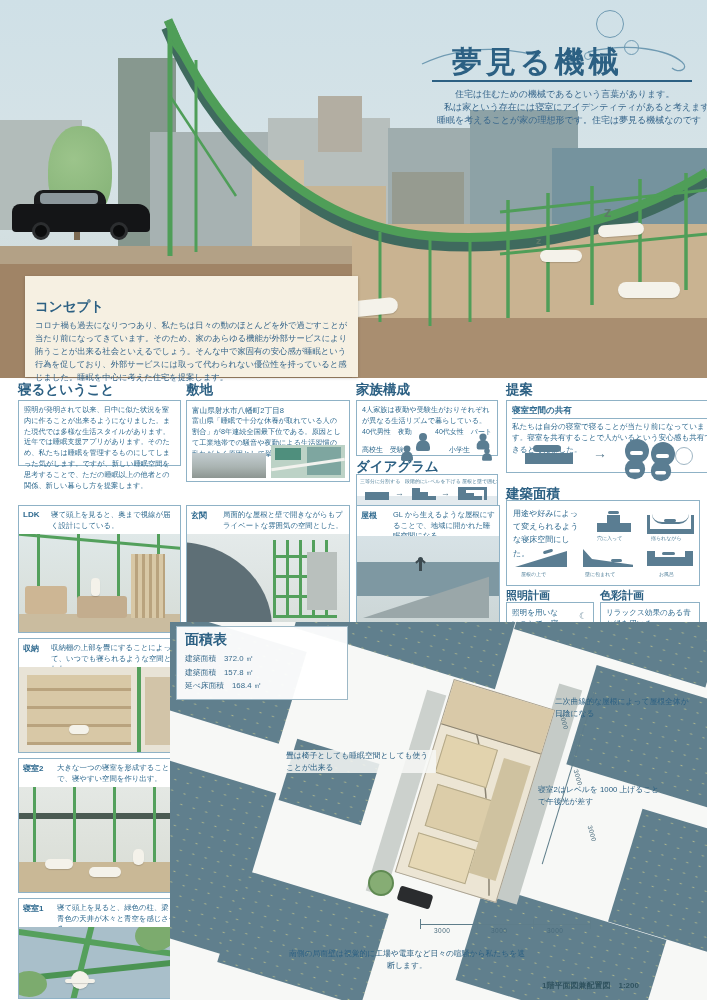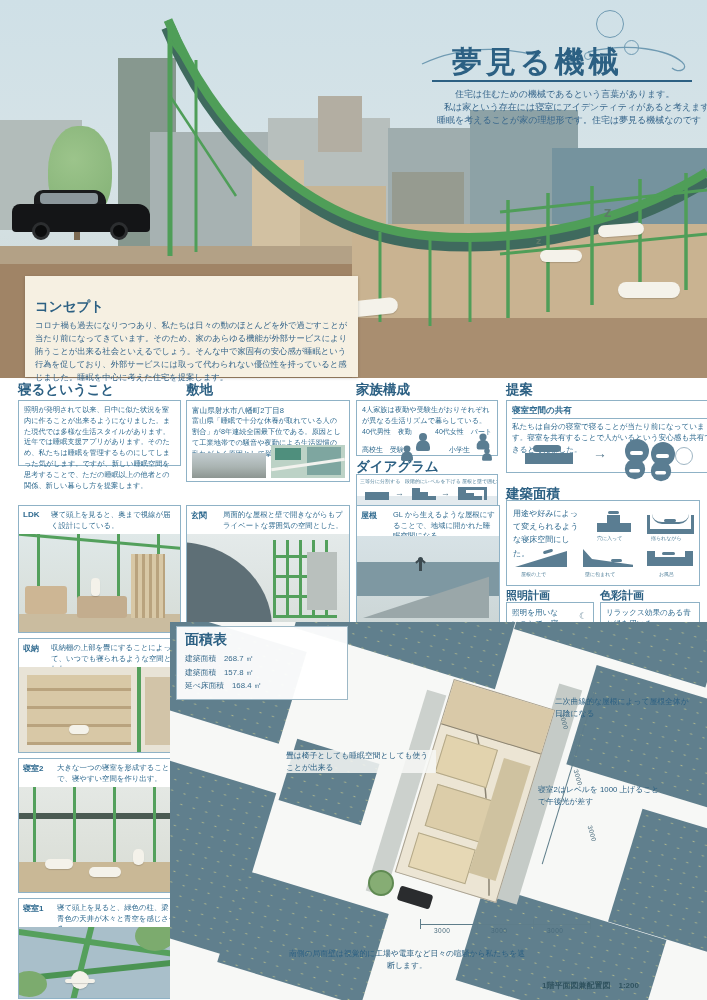--- a/index.html
+++ b/index.html
@@ -364,20 +364,20 @@
 
     <div class="note" style="left:385px;top:74px;width:140px">二次曲線的な屋根によって屋根全体が日陰になる</div>
     <div class="note" style="left:116px;top:128px;width:150px;background:rgba(247,248,246,.85)">畳は椅子としても睡眠空間としても使うことが出来る</div>
     <div class="note" style="left:368px;top:162px;width:124px">寝室2はレベルを 1000 上げることで午後光が差す</div>
     <div class="note" style="left:116px;top:326px;width:242px;text-align:center">南側の局面壁は視覚的に工場や電車など日々の喧騒から私たちを遮断します。</div>
     <div class="abs" style="left:372px;top:358px;font-size:8px;color:#30535f;font-weight:bold">1階平面図兼配置図　1:200</div>
 
     <div class="abs" style="left:6px;top:4px;width:172px;height:74px;background:rgba(255,255,255,.95);border:1px solid #9db8c6;padding:4px 8px">
       <div style="font-size:14px;font-weight:bold;color:#2c6083;margin-bottom:3px">面積表</div>
       <div style="font-size:7.8px;color:#3a6b8c;line-height:1.75">
-        <div><span>建築面積</span>　<span>268.7 ㎡</span></div>
+        <div><span>建築面積</span>　<span>372.0 ㎡</span></div>
         <div><span>建築面積</span>　<span>157.8 ㎡</span></div>
         <div><span>延べ床面積</span>　<span>168.4 ㎡</span></div>
       </div>
     </div>
   </div>
 
 </div>
 
 </body></html>

